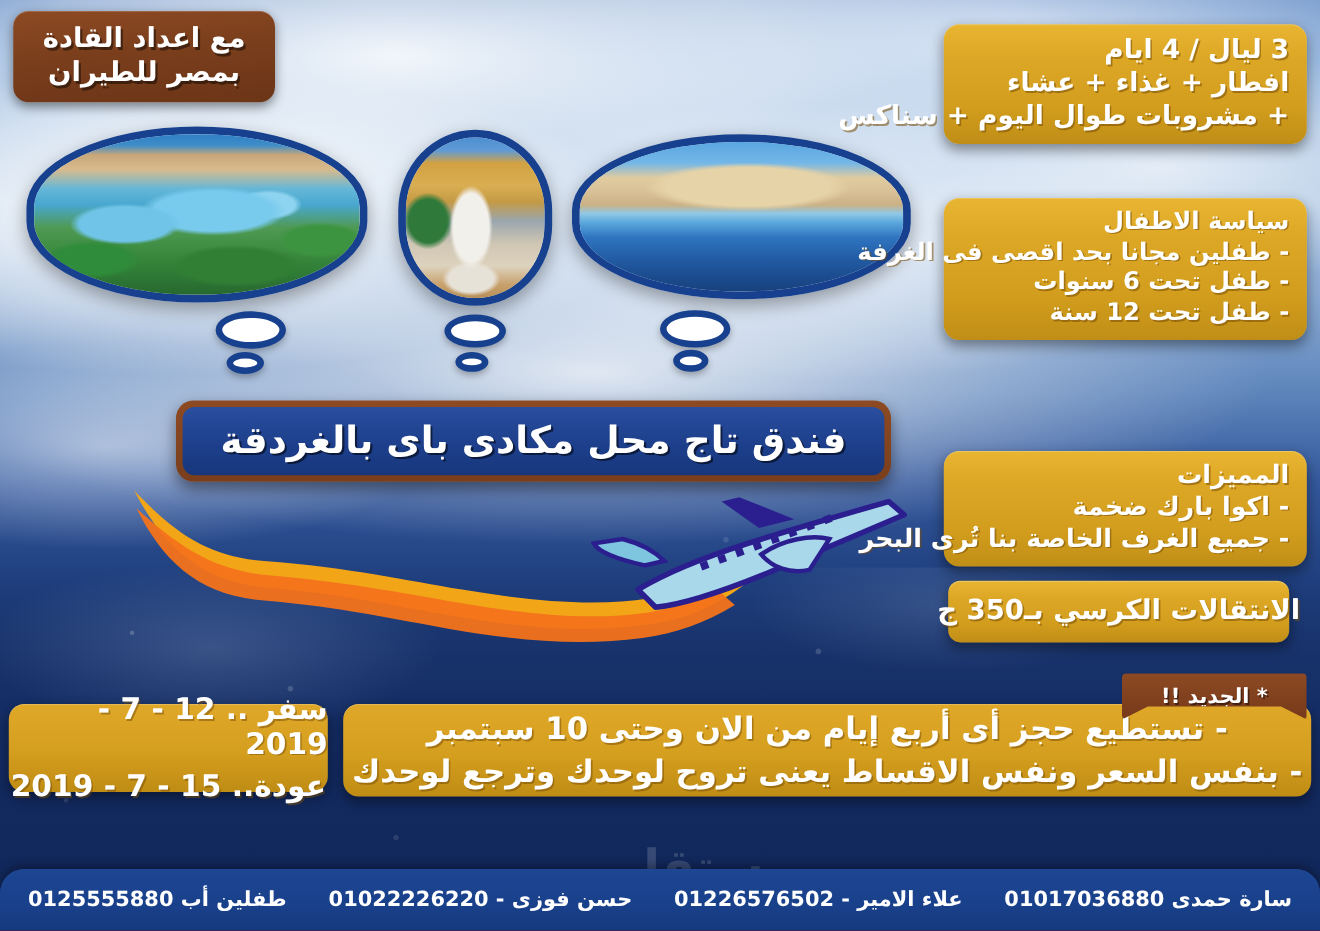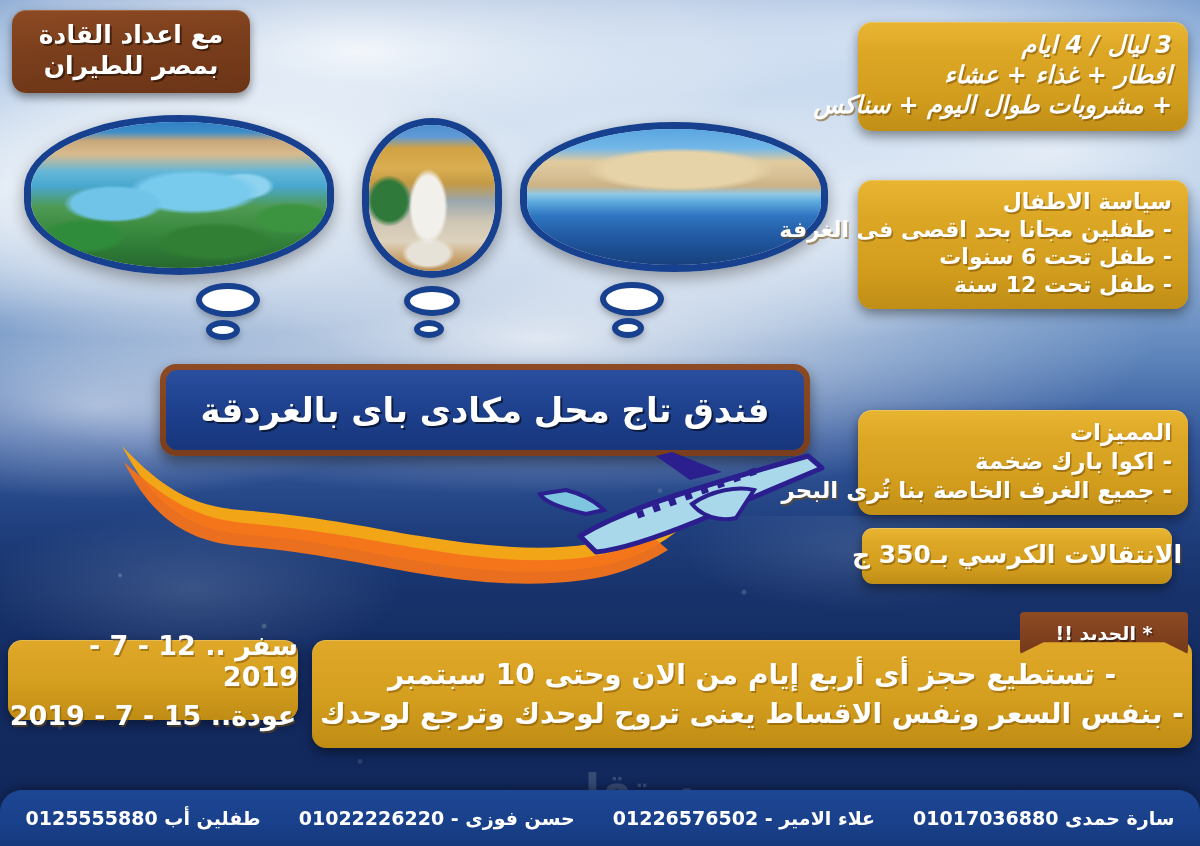--- a/index.html
+++ b/index.html
@@ -161,21 +161,21 @@
     box-sizing: border-box;
     box-shadow: 0 3px 7px rgba(0,0,0,0.3);
   }
 
   
   .hotel-title {
     position: absolute;
     left: 160px;
     top: 364px;
     width: 650px;
-    height: 92px;
+    height: 74px;
     border-radius: 16px;
     background: linear-gradient(180deg, #8d4a23 0%, #7a3e1c 100%);
     padding: 6px;
     box-sizing: border-box;
     box-shadow: 0 6px 14px rgba(0,0,0,0.45);
   }
   .hotel-title-inner {
     width: 100%;
     height: 100%;
     border-radius: 11px;
@@ -199,21 +199,21 @@
     box-shadow: 0 5px 12px rgba(0,0,0,0.42), inset 0 1px 0 rgba(255,255,255,0.22);
     color: #ffffff;
     text-align: right;
     padding: 8px 16px 10px;
     box-sizing: border-box;
     font-weight: bold;
     text-shadow: 1.5px 1.5px 0 rgba(120,78,10,0.55);
   }
   .ypanel .line { white-space: nowrap; line-height: 1.26; }
 
-  #panel-package { right: 12px; top: 22px; width: 330px; font-size: 24px; font-style: italic; }
+  #panel-package { right: 12px; top: 22px; width: 330px; font-size: 24px; }
   #panel-children { right: 12px; top: 180px; width: 330px; font-size: 22px; }
   #panel-features { right: 12px; top: 362px; width: 330px; font-size: 23px; margin-top: 48px; }
   #panel-transfer {
     right: 28px; top: 528px; width: 310px; height: 56px;
     font-size: 25px; display: flex; align-items: center; justify-content: center; border-radius: 11px;
   }
 
   
   .swoosh { position: absolute; left: 120px; top: 440px; width: 720px; height: 160px; }
 
@@ -235,21 +235,21 @@
     align-items: center;
     justify-content: center;
     gap: 8px;
     text-shadow: 1.5px 1.5px 0 rgba(120,78,10,0.5);
   }
   #offer-box {
     position: absolute;
     left: 312px;
     top: 640px;
     width: 880px;
-    height: 108px;
+    height: 84px;
     border-radius: 14px;
     background: linear-gradient(180deg, #e0a828 0%, #d49e1e 55%, #bf8c14 100%);
     box-shadow: 0 5px 12px rgba(0,0,0,0.42), inset 0 1px 0 rgba(255,255,255,0.2);
     color: #fff;
     font-size: 28px;
     font-weight: bold;
     display: flex;
     flex-direction: column;
     align-items: center;
     justify-content: center;

